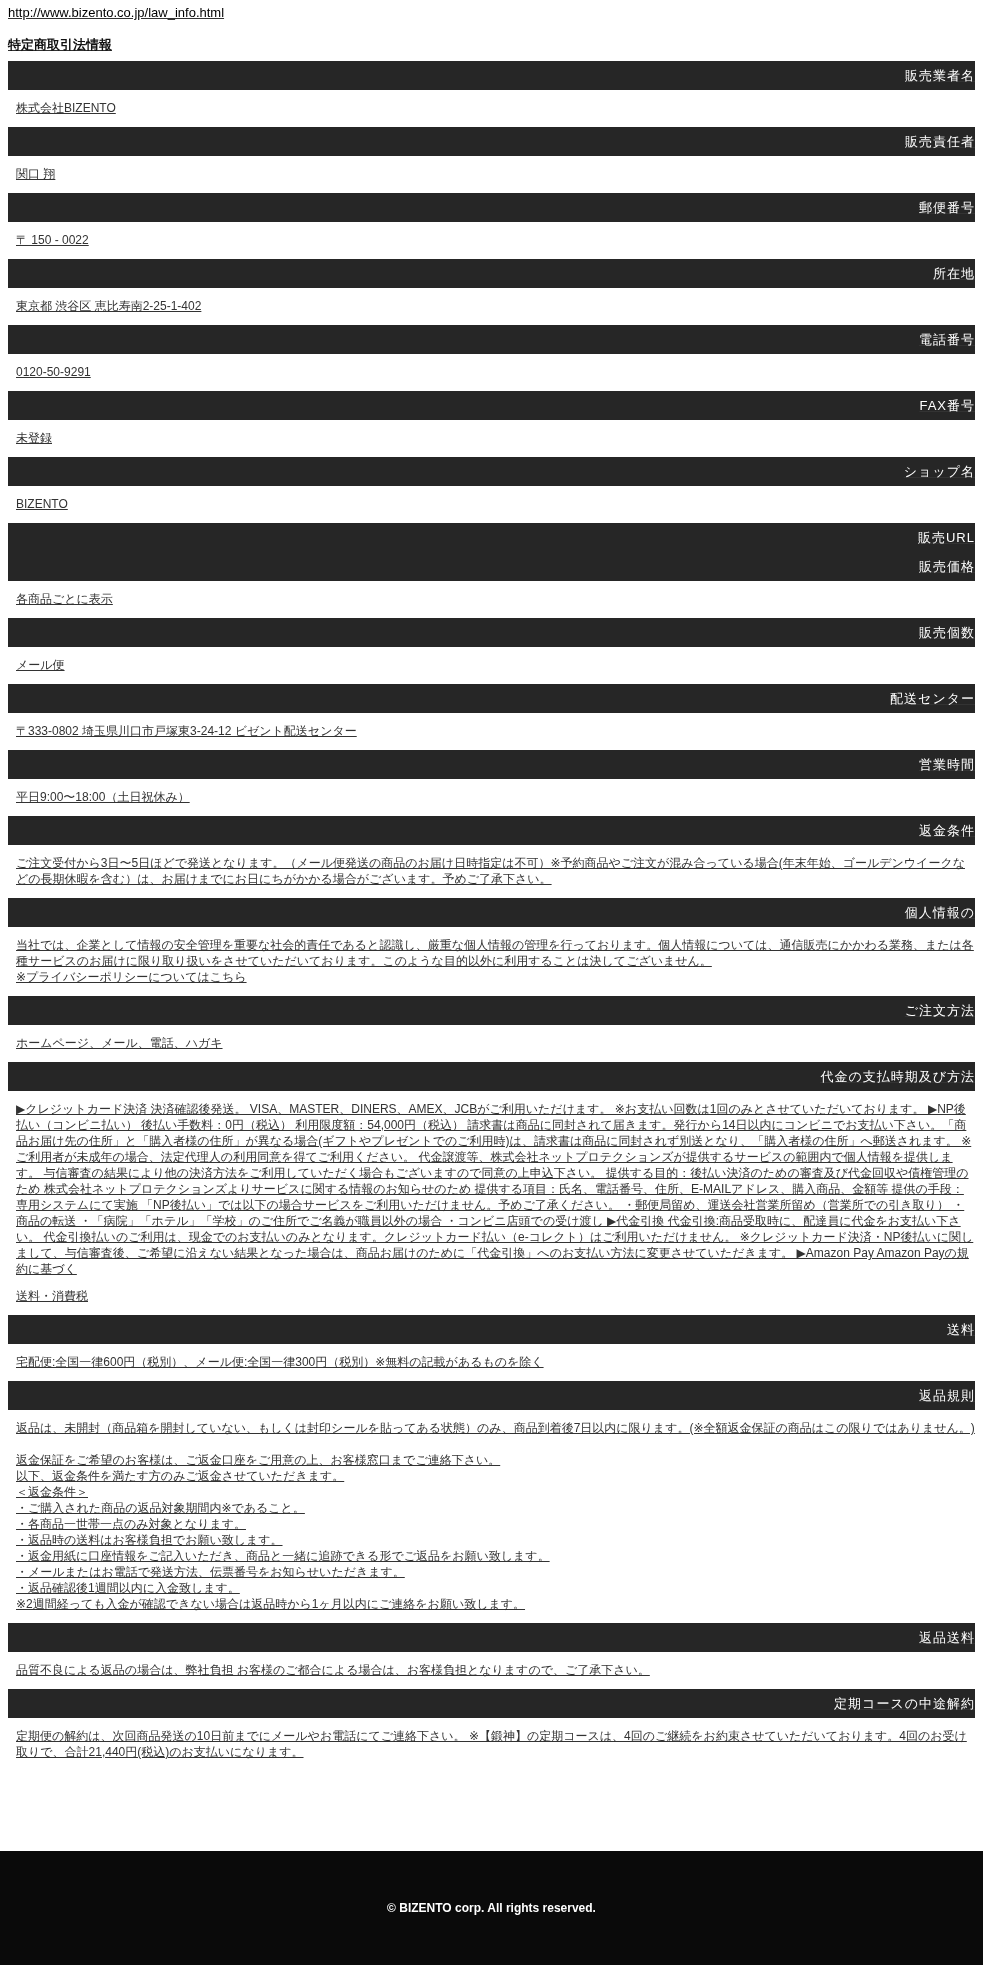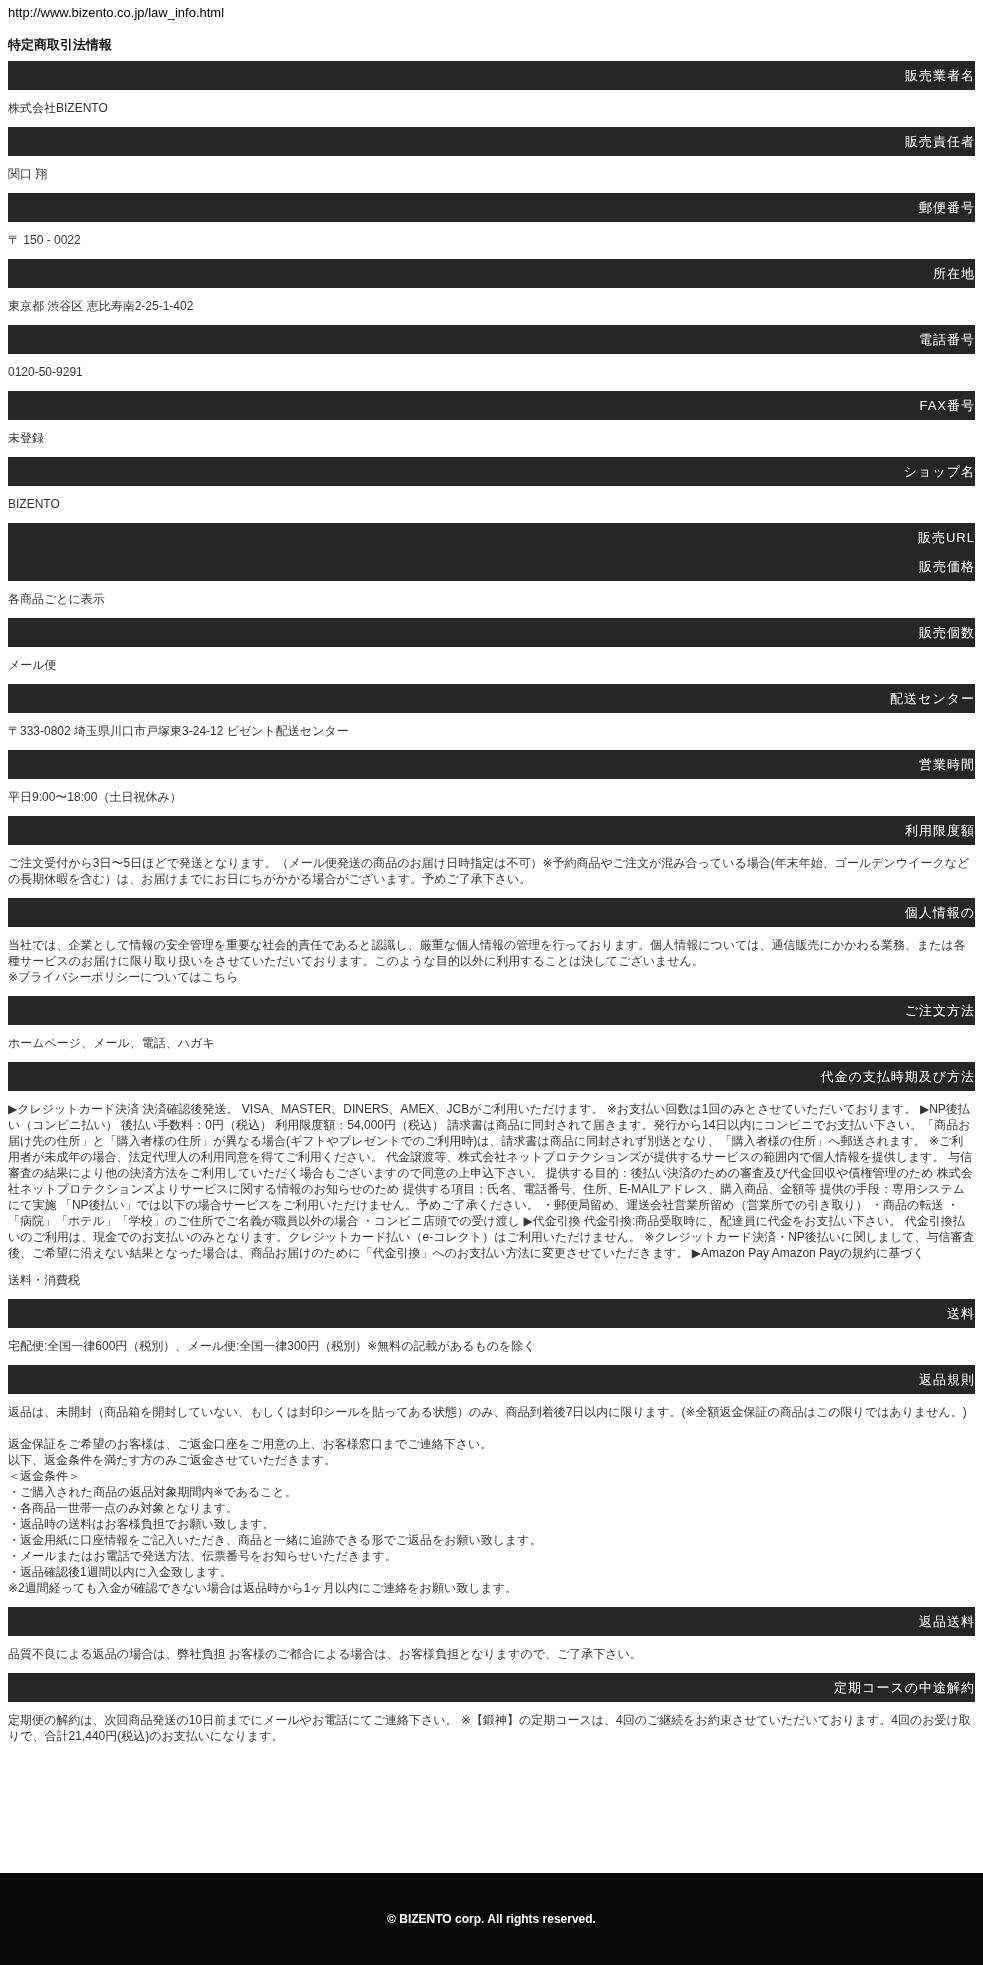--- a/index.html
+++ b/index.html
@@ -11,20 +11,21 @@
     width: 983px;
     min-height: 1965px;
     display: flex;
     flex-direction: column;
     font-family: "Liberation Sans", "DejaVu Sans", sans-serif;
     color: #333333;
   }
   .main {
     flex: 1 0 auto;
     padding: 5px 8px 8px 8px;
+    text-decoration: underline;
   }
   .page-url {
     font-size: 13px;
     line-height: 16px;
     color: #000000;
     margin: 0;
   }
   .page-title {
     font-size: 13px;
     line-height: 16px;
@@ -37,27 +38,27 @@
     color: #ffffff;
     height: 29px;
     line-height: 29px;
     text-align: right;
     font-size: 13px;
     letter-spacing: 1px;
   }
   .section-content {
     font-size: 12px;
     line-height: 16px;
-    margin: 10px 0 11px 0;
+    margin: 10px 0 11px 8px;
     color: #333333;
     white-space: pre-wrap;
   }
   .page-footer {
     flex-shrink: 0;
-    height: 92px;
+    height: 114px;
     background: #0a0a0a;
     color: #ffffff;
     display: flex;
     align-items: center;
     justify-content: center;
     font-size: 12px;
     font-weight: bold;
   }
 </style>
 </head>
@@ -145,21 +146,21 @@
 
   <section>
     <div class="section-bar">
       <span>営業時間</span>
     </div>
     <div class="section-content">平日9:00〜18:00（土日祝休み）</div>
   </section>
 
   <section>
     <div class="section-bar">
-      <span>利用限度額</span>
+      <span>返金条件</span>
     </div>
     <div class="section-content">ご注文受付から3日〜5日ほどで発送となります。（メール便発送の商品のお届け日時指定は不可）※予約商品やご注文が混み合っている場合(年末年始、ゴールデンウイークなどの長期休暇を含む）は、お届けまでにお日にちがかかる場合がございます。予めご了承下さい。</div>
   </section>
 
   <section>
     <div class="section-bar">
       <span>個人情報の</span>
     </div>
     <div class="section-content">当社では、企業として情報の安全管理を重要な社会的責任であると認識し、厳重な個人情報の管理を行っております。個人情報については、通信販売にかかわる業務、または各種サービスのお届けに限り取り扱いをさせていただいております。このような目的以外に利用することは決してございません。
 ※プライバシーポリシーについてはこちら</div>

